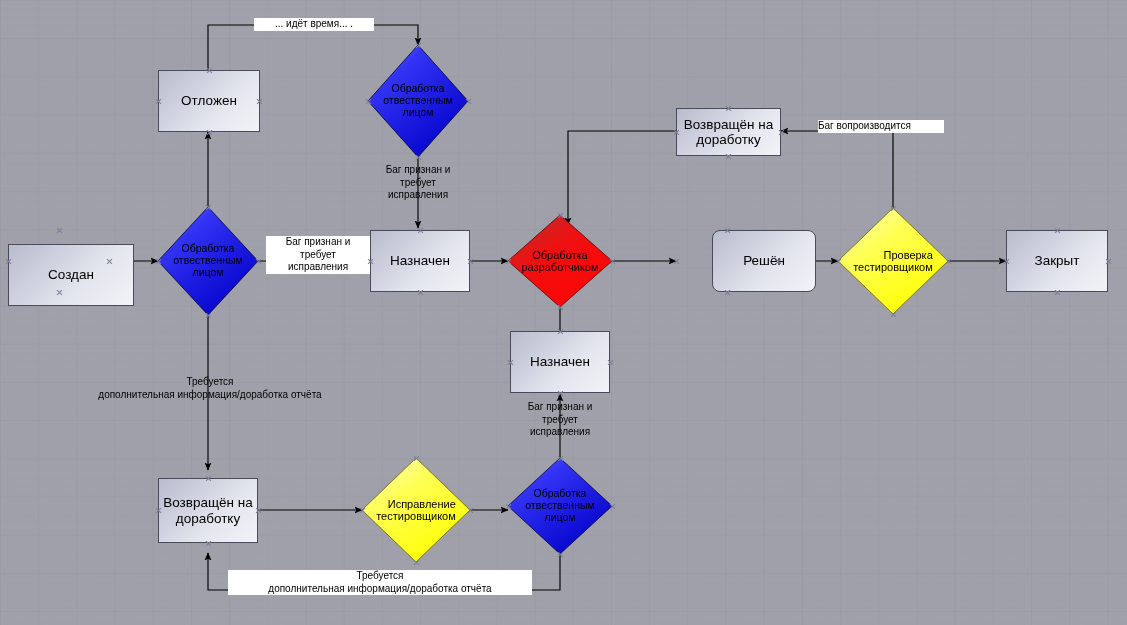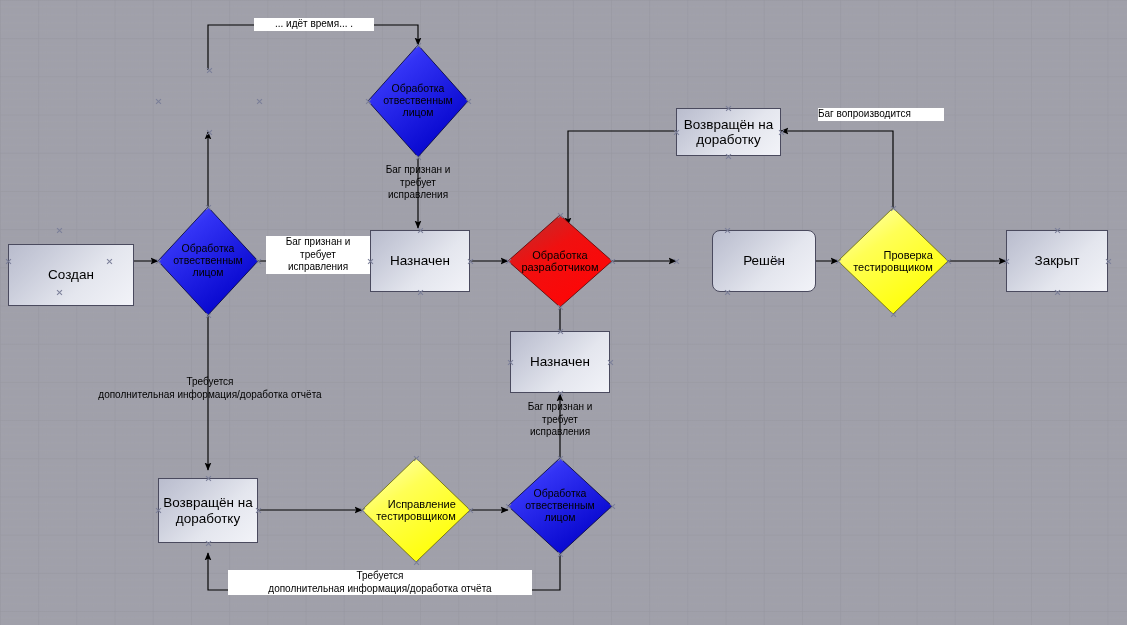--- a/index.html
+++ b/index.html
@@ -204,20 +204,23 @@
   </svg>
 
   <div class="node rect" style="left:8px; top:244px; width:126px; height:62px;">
     <span class="lbl">Создан</span>
   </div>
   <div class="hx" style="left:4.5px;  top:257.5px;"></div>
   <div class="hx" style="left:106px;  top:257.5px;"></div>
   <div class="hx" style="left:55.5px; top:226.5px;"></div>
   <div class="hx" style="left:55.5px; top:288.5px;"></div>
 
+  <div class="node rect" style="left:158px; top:70px; width:102px; height:62px;">
+    <span class="lbl">Отложен</span>
+  </div>
   <div class="hx" style="left:154.5px; top:97.5px;"></div>
   <div class="hx" style="left:256px;   top:97.5px;"></div>
   <div class="hx" style="left:205.5px; top:66.5px;"></div>
   <div class="hx" style="left:205.5px; top:128.5px;"></div>
 
   <div class="node diamond blue" style="left:368px; top:45px; width:100px; height:112px;">
     <svg class="shape" viewBox="0 0 100 112" preserveAspectRatio="none">
       <polygon points="50,0 100,56 50,112 0,56" stroke="#000033" stroke-width="0.8"></polygon>
     </svg>
     <span class="lbl">Обработка
@@ -349,21 +352,21 @@
 исправления</div>
 
   <div class="edge-label solid-bg" style="left:266px; top:236px; width:104px;">Баг признан и
 требует
 исправления</div>
 
   <div class="edge-label" style="left:508px; top:401px; width:104px;">Баг признан и
 требует
 исправления</div>
 
-  <div class="edge-label solid-bg" style="left:818px; top:108px; width:126px; text-align:left;">Баг вопроизводится</div>
+  <div class="edge-label solid-bg" style="left:818px; top:120px; width:126px; text-align:left;">Баг вопроизводится</div>
 
   <div class="edge-label" style="left:58px; top:376px; width:304px;">Требуется
 дополнительная информация/доработка отчёта</div>
 
   <div class="edge-label solid-bg" style="left:228px; top:570px; width:304px;">Требуется
 дополнительная информация/доработка отчёта</div>
 
 </div>
 
 </body></html>

